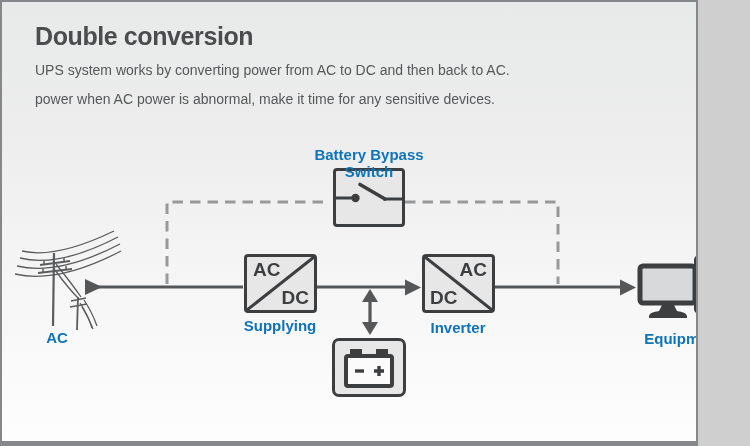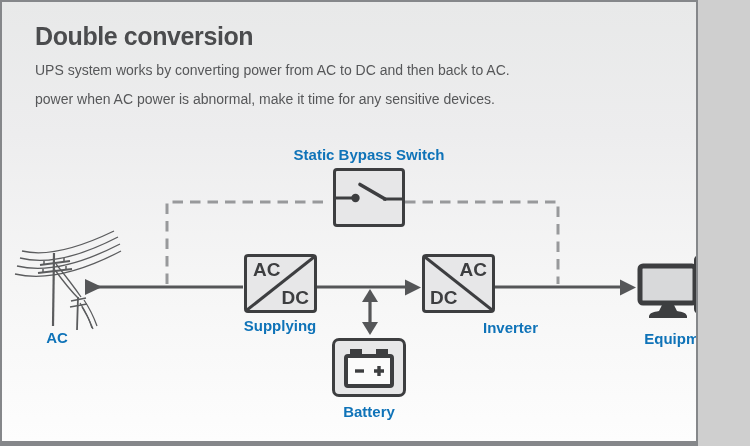--- a/index.html
+++ b/index.html
@@ -38,21 +38,21 @@
   .rect-box .out-label{right:5px;bottom:2px;}
   .inv-box .in-label{left:5px;bottom:2px;}
   .inv-box .out-label{right:5px;top:3px;}
   .blue-label{
     position:absolute;font-size:15px;font-weight:bold;color:#0f73b8;
     text-align:center;width:160px;
   }
   .lbl-bypass{left:287px;top:144px;}
   .lbl-ac{left:-25px;top:327px;}
   .lbl-rectifier{left:198px;top:315px;}
-  .lbl-inverter{left:376px;top:317px;text-align:right;}
+  .lbl-inverter{left:376px;top:317px;}
   .lbl-battery{left:287px;top:401px;}
   .lbl-equipment{left:601px;top:328px;}
 </style>
 </head>
 <body>
 
 <div class="panel">
 
   <h1 class="title">Double conversion</h1>
 
@@ -134,20 +134,19 @@
   <div class="box battery-box">
     <svg width="68" height="53" viewBox="0 0 68 53">
       <rect x="15" y="8" width="12" height="10" fill="#3d3e40"></rect>
       <rect x="41" y="8" width="12" height="10" fill="#3d3e40"></rect>
       <rect x="11" y="15" width="46" height="30" rx="2" fill="#fbfbfb" stroke="#3d3e40" stroke-width="4"></rect>
       <path d="M20,30 h9" stroke="#3d3e40" stroke-width="3.4"></path>
       <path d="M39,30 h10 M44,25 v10" stroke="#3d3e40" stroke-width="3.4"></path>
     </svg>
   </div>
 
-  <div class="blue-label lbl-bypass">Static Bypass Switch</div>
+  <div class="blue-label lbl-bypass">Battery Bypass Switch</div>
   <div class="blue-label lbl-ac">AC</div>
   <div class="blue-label lbl-rectifier">Supplying</div>
   <div class="blue-label lbl-inverter">Inverter</div>
-  <div class="blue-label lbl-battery">Battery</div>
   <div class="blue-label lbl-equipment">Equipment</div>
 
 </div>
 
 </body></html>

